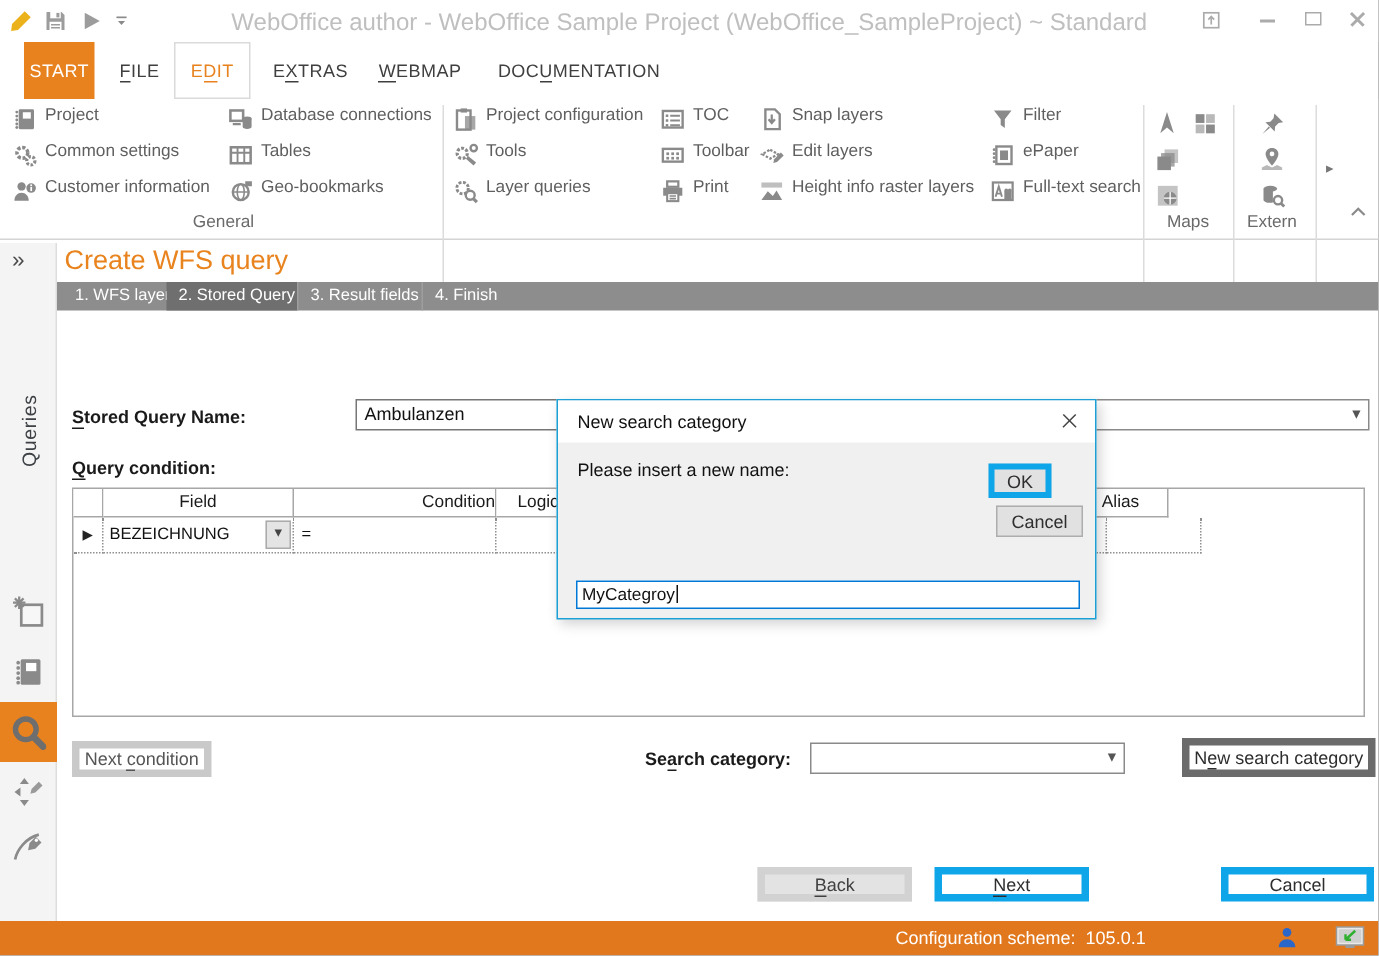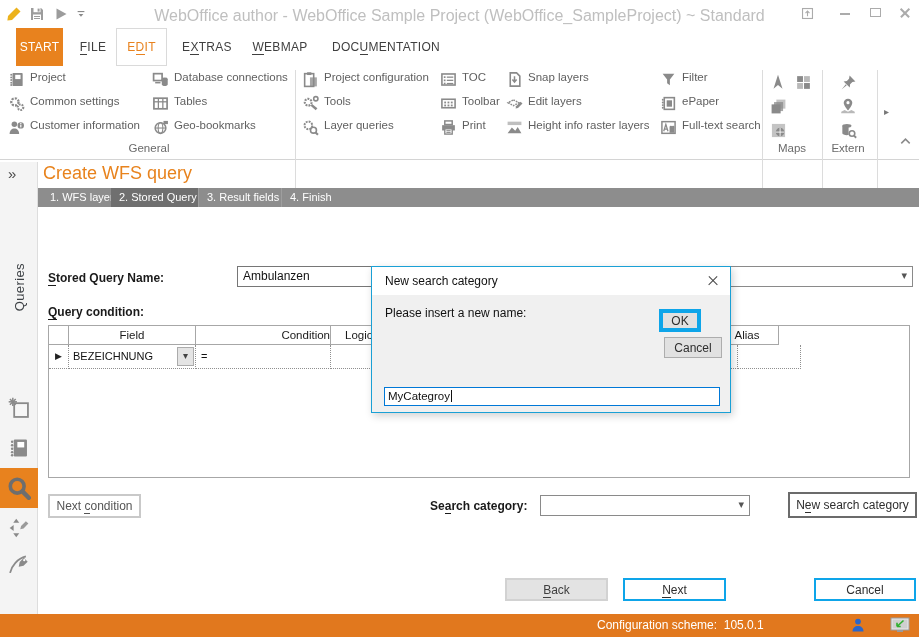--- a/index.html
+++ b/index.html
@@ -66,21 +66,21 @@
   
   .grid{left:48px;top:325px;width:862px;height:153px;background:#fff;border:1px solid #a7a7a7;box-sizing:border-box;}
   .ghead{position:absolute;top:0;height:19px;box-sizing:border-box;border-right:1px solid #a7a7a7;border-bottom:1px solid #a7a7a7;
          font-size:11.5px;color:#1a1a1a;line-height:18px;background:#fff;}
   .gcell{position:absolute;top:19px;height:24px;box-sizing:border-box;border-right:1px dotted #8f8f8f;border-bottom:1px dotted #8f8f8f;
          font-size:11px;color:#111;line-height:23px;}
   .rowmark{text-align:center;font-size:9px;color:#222;}
   .cellcombo{position:absolute;right:1px;top:2px;width:17px;height:19px;background:#e4e4e4;border:1px solid #ababab;box-sizing:border-box;
              text-align:center;line-height:16px;font-size:10px;color:#444;}
 
-  .btn{position:absolute;display:flex;align-items:center;justify-content:center;background:#fff;border:2px solid #0ea5e9;
+  .btn{position:absolute;display:flex;align-items:center;justify-content:center;background:#fff;border:5px solid #0ea5e9;
        box-sizing:border-box;font-size:12px;color:#2e2e2e;cursor:default;white-space:nowrap;}
   .btn .key{border-bottom:1px solid currentColor;}
   .btn.light{border-color:#c9c9c9;color:#555;}
   .btn.strong{border-color:#6b6b6b;}
   .btn.disabled{background:#e3e3e3;border-color:#d2d2d2;color:#404040;}
 
   
   .dialog{left:371px;top:266px;width:360px;height:147px;background:#f0f0f0;border:1px solid #1aa0d5;box-sizing:border-box;
           box-shadow:2px 3px 8px rgba(0,0,0,.18);z-index:20;}
   .dlg-titlebar{position:absolute;left:0;top:0;right:0;height:28px;background:#fff;}

